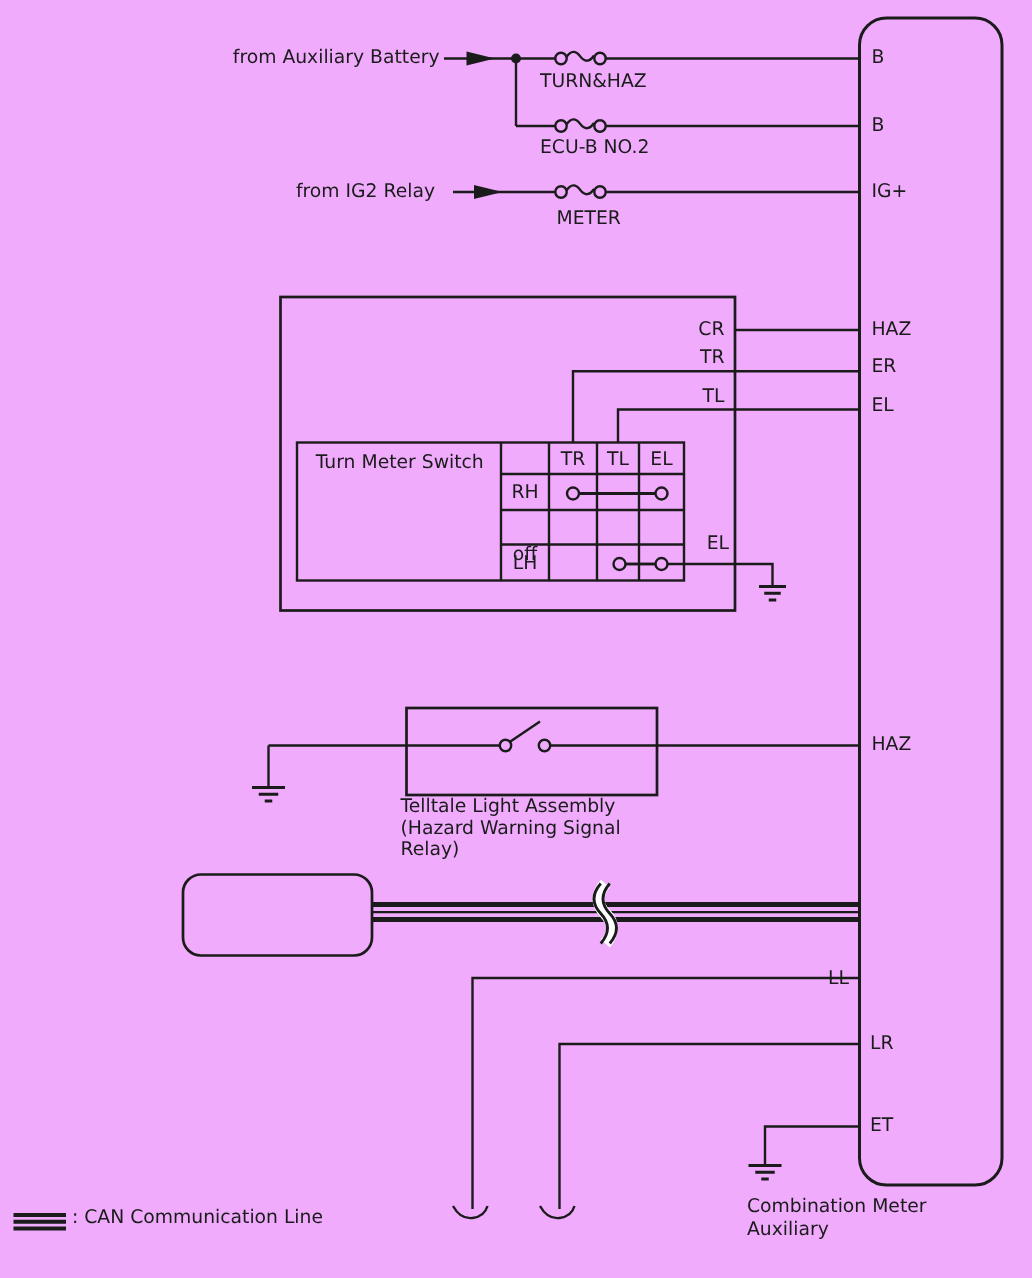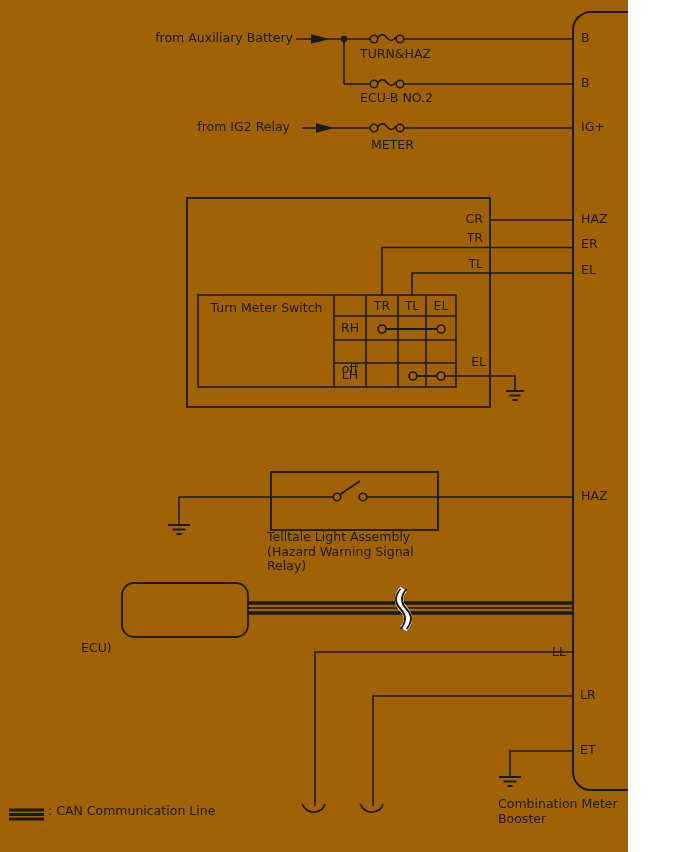--- a/index.html
+++ b/index.html
@@ -1,17 +1,17 @@
 <!DOCTYPE html>
 <html><head>
 <meta charset="utf-8">
 <style>
   html,body{margin:0;padding:0;background:#fff;}
   .stage{
-    position:relative;width:628px;height:852px;background:#a16207;
+    position:relative;width:688px;height:852px;background:#f0abfc;
     font-family:"DejaVu Sans","Liberation Sans",sans-serif;
     color:#1b1b1b;overflow:hidden;
   }
   .stage svg{position:absolute;left:0;top:0;}
   .lbl{position:absolute;font-size:12.5px;line-height:14px;white-space:pre;color:#1b1b1b;}
   .lbl.r{text-align:right;}
   .lbl.c{text-align:center;}
   .cap{position:absolute;font-size:12.5px;line-height:14.5px;color:#1b1b1b;}
 </style>
 </head>
@@ -172,23 +172,22 @@
   <div class="lbl c" style="left:334px;top:368px;width:32px;">LH</div>
 
 
   <div class="cap" style="left:267px;top:530px;">
     <div>Telltale Light Assembly</div>
     <div>(Hazard Warning Signal</div>
     <div>Relay)</div>
   </div>
 
   <div class="cap" style="left:81px;top:641px;">
-    <div>ECU)</div>
   </div>
 
   <div class="cap" style="left:498px;top:797px;">
     <div>Combination Meter</div>
-    <div>Booster</div>
+    <div>Auxiliary</div>
   </div>
 
   <div class="cap" style="left:48px;top:804px;">: CAN Communication Line</div>
 
 </div>
 
 </body></html>

